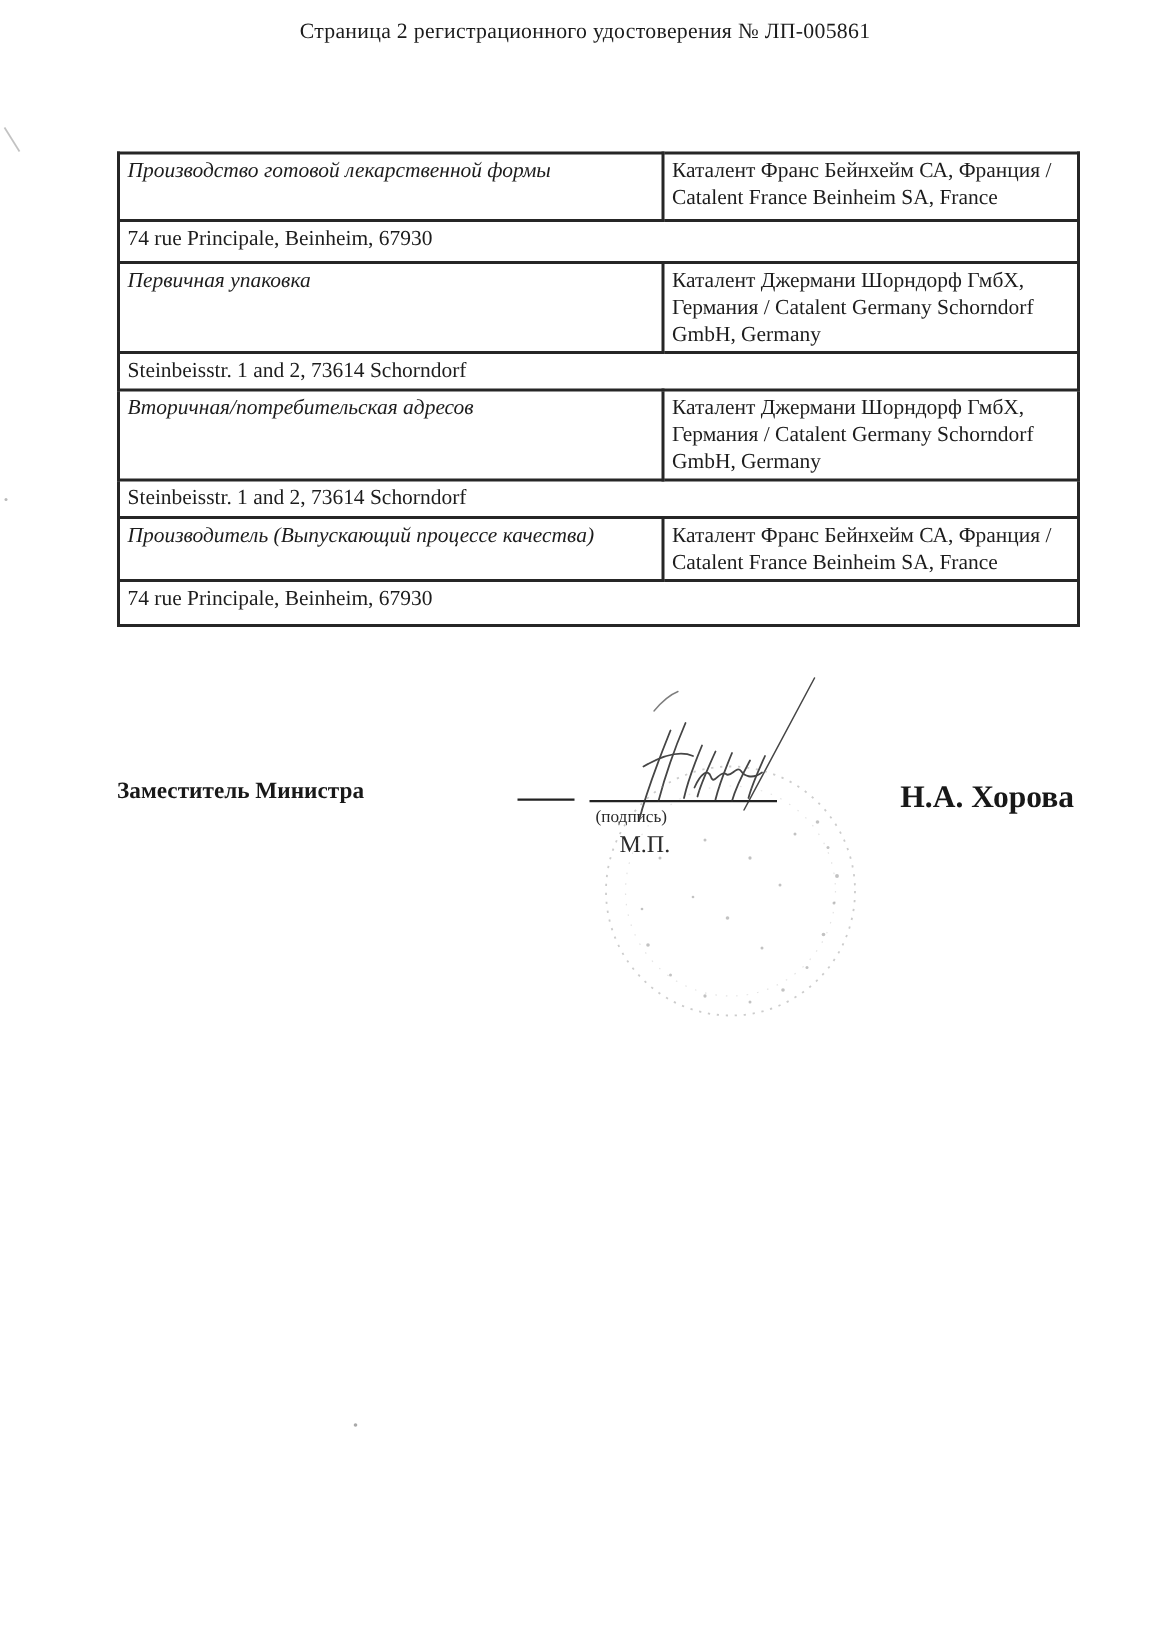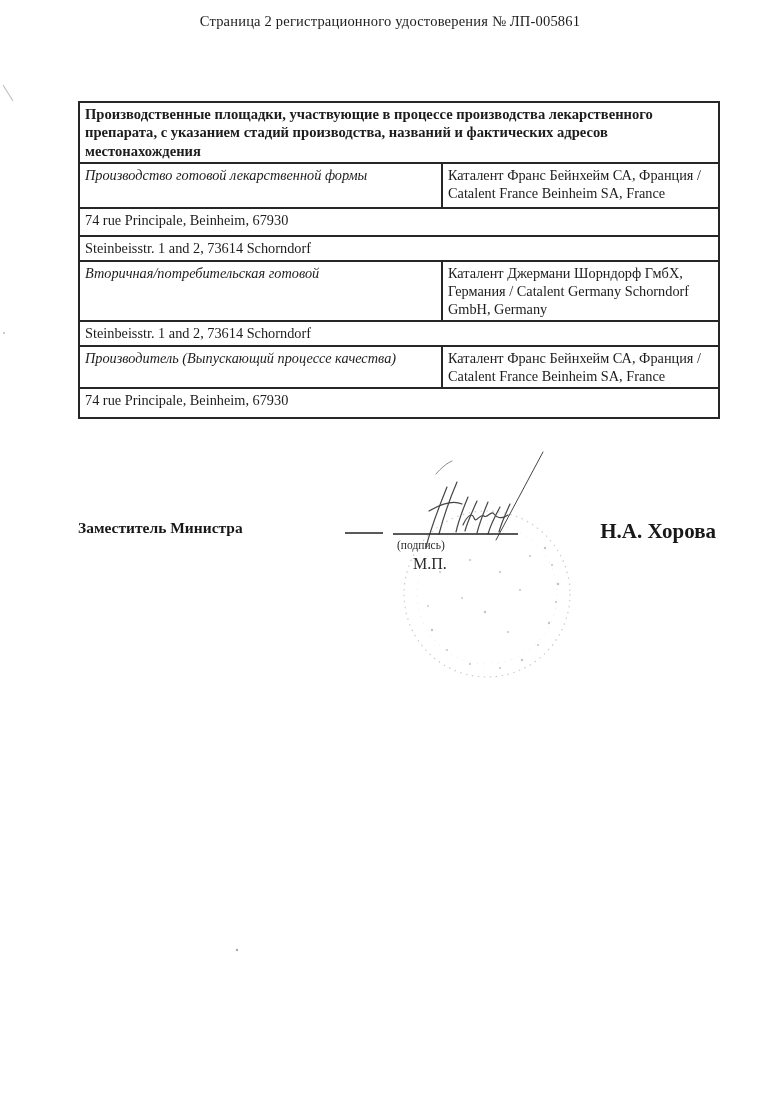--- a/index.html
+++ b/index.html
@@ -96,35 +96,36 @@
 <div class="page">
 
   <div class="top-header">Страница 2 регистрационного удостоверения № ЛП-005861</div>
 
   <table class="sites-table">
     <colgroup>
         <col class="col-stage">
         <col class="col-mfr">
       </colgroup>
     <tbody>
-        <tr class="row-title">
-      <td colspan="2" class="title-cell">Производственные площадки, участвующие в процессе производства лекарственного препарата, с указанием стадий производства, названий и фактических адресов местонахождения</td>
-    </tr>
     <tr class="row-p1">
       <td class="stage-cell">Производство готовой лекарственной формы</td>
       <td class="mfr-cell">Каталент Франс Бейнхейм СА, Франция / Catalent France Beinheim SA, France</td>
     </tr>
     <tr class="row-a1">
       <td colspan="2" class="addr-cell">74 rue Principale, Beinheim, 67930</td>
     </tr>
+    <tr class="row-p2">
+      <td class="stage-cell">Первичная упаковка</td>
+      <td class="mfr-cell">Каталент Джермани Шорндорф ГмбХ, Германия / Catalent Germany Schorndorf GmbH, Germany</td>
+    </tr>
     <tr class="row-a2">
       <td colspan="2" class="addr-cell">Steinbeisstr. 1 and 2, 73614 Schorndorf</td>
     </tr>
     <tr class="row-p3">
-      <td class="stage-cell">Вторичная/потребительская готовой</td>
+      <td class="stage-cell">Вторичная/потребительская адресов</td>
       <td class="mfr-cell">Каталент Джермани Шорндорф ГмбХ, Германия / Catalent Germany Schorndorf GmbH, Germany</td>
     </tr>
     <tr class="row-a3">
       <td colspan="2" class="addr-cell">Steinbeisstr. 1 and 2, 73614 Schorndorf</td>
     </tr>
     <tr class="row-p4">
       <td class="stage-cell">Производитель (Выпускающий процессе качества)</td>
       <td class="mfr-cell">Каталент Франс Бейнхейм СА, Франция / Catalent France Beinheim SA, France</td>
     </tr>
     <tr class="row-a4">

